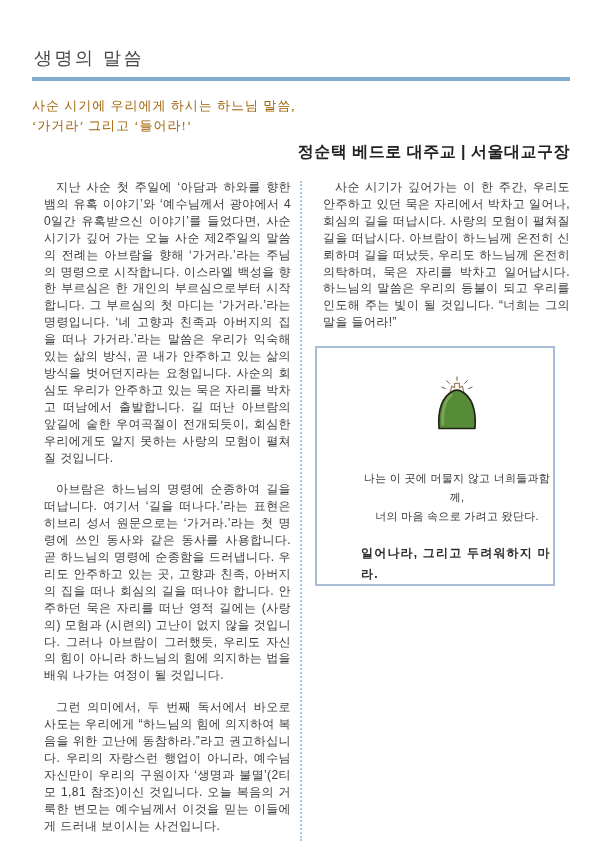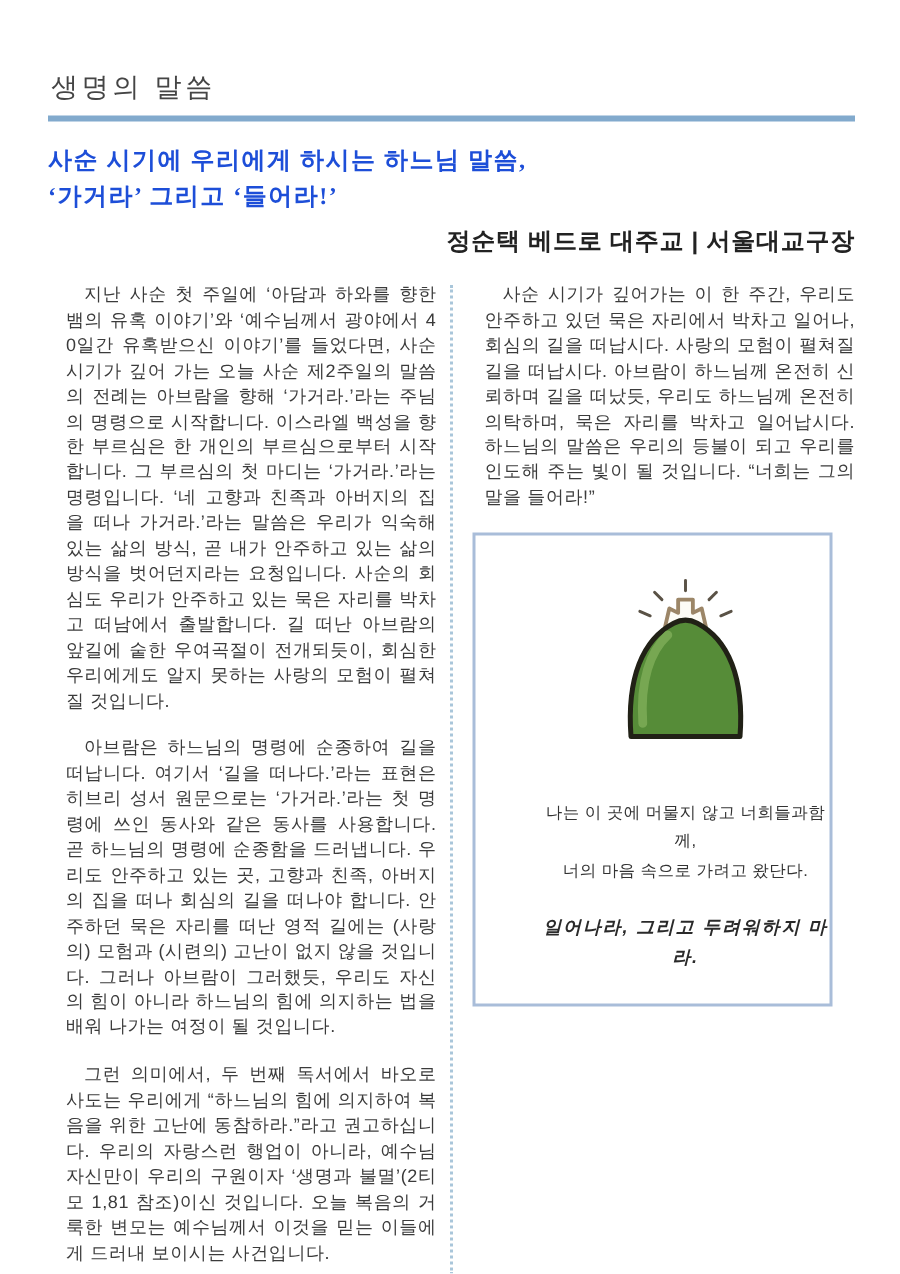--- a/index.html
+++ b/index.html
@@ -12,21 +12,21 @@
   }
   .kicker {
     font-size: 18px; color: #454545; letter-spacing: 2.5px; font-weight: 400;
     padding-left: 2px;
   }
   .rule {
     height: 4px; background: #82aacd; margin-top: 7px;
   }
   .title {
     margin-top: 15px; font-family: "Liberation Serif", "DejaVu Serif", serif;
-    font-size: 16px; font-weight: 700; color: #1d4ed8; line-height: 1.5;
+    font-size: 13px; font-weight: 400; color: #a16207; line-height: 1.5;
     letter-spacing: 1px;
   }
   .title .tline { display: block; }
   .author {
     margin-top: 7px; text-align: right; font-size: 16px; font-weight: 700;
     color: #222222; letter-spacing: 0.5px;
   }
   .columns {
     display: flex; margin-top: 16px; align-items: stretch;
   }
@@ -34,33 +34,33 @@
   .divider {
     width: 0; border-left: 2px dotted #a9c6da; margin: 2px 9px 40px 9px;
   }
   .para {
     font-size: 12px; line-height: 1.41; letter-spacing: 0.4px;
     text-align: justify; word-break: break-all; color: #3b3b3b;
     margin-bottom: 15px;
   }
   .para.indent { text-indent: 1em; margin-left: 12px; }
   .quote-box {
-    margin-top: 14px; margin-left: 4px; width: 240px; height: 316px;
+    margin-top: 14px; margin-left: 4px; width: 240px; height: 240px;
     border: 2px solid #a9bdd9; background: #ffffff;
     display: flex; flex-direction: column; align-items: center; padding-left: 44px;
   }
   .mount-art { margin-top: 28px; display: block; }
   .caption {
     margin-top: 38px; text-align: center; font-size: 11px; color: #333333;
     line-height: 1.75; letter-spacing: 0.3px;
   }
   .caption span { display: block; }
   .verse {
-    margin-top: 17px; text-align: center; font-size: 12px; font-weight: 700;
-    color: #2a2a2a; line-height: 1.7; letter-spacing: 1.2px; font-style: italic;
+    margin-top: 17px; text-align: left; font-size: 12px; font-weight: 700;
+    color: #2a2a2a; line-height: 1.7; letter-spacing: 1.2px;
   }
   .verse span { display: block; }
 </style>
 </head>
 <body>
 
 <div class="page">
 
   <div class="kicker">생명의 말씀</div>
   <div class="rule"></div>

